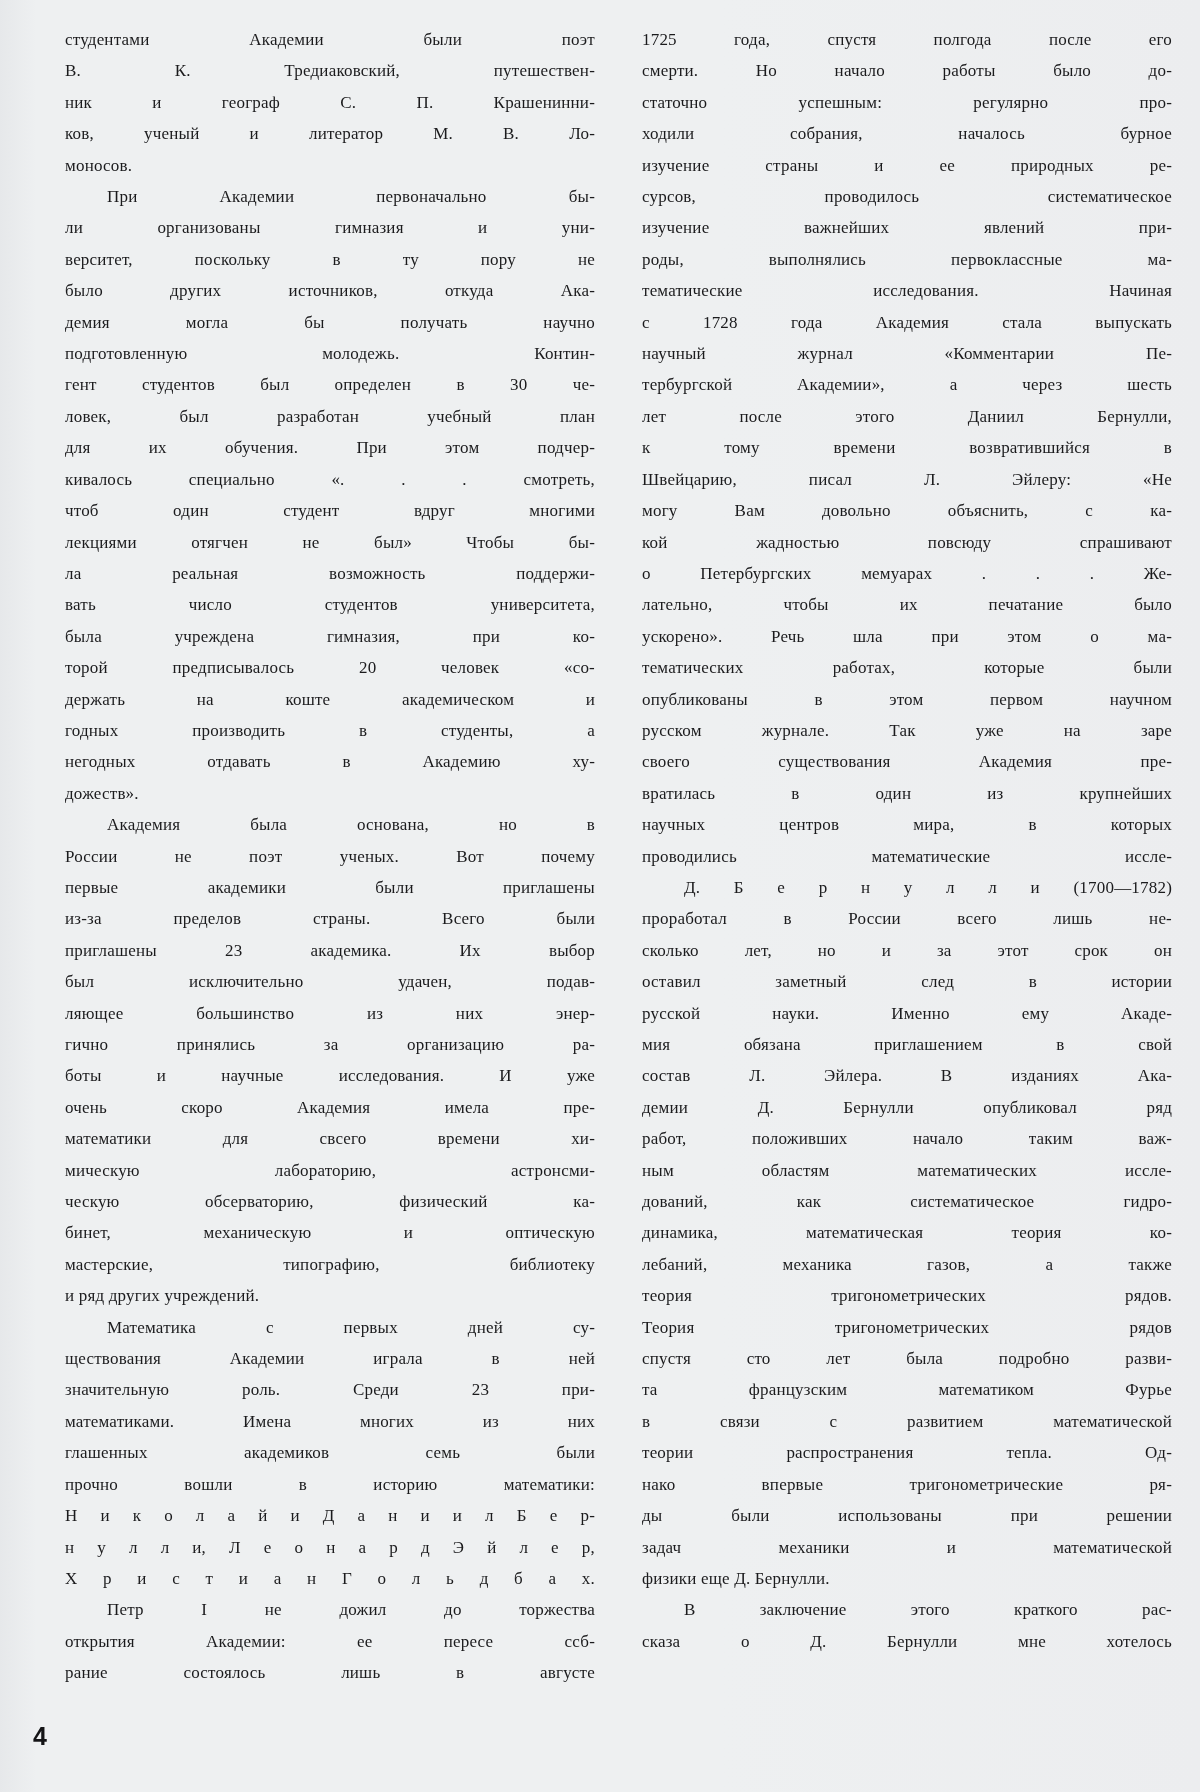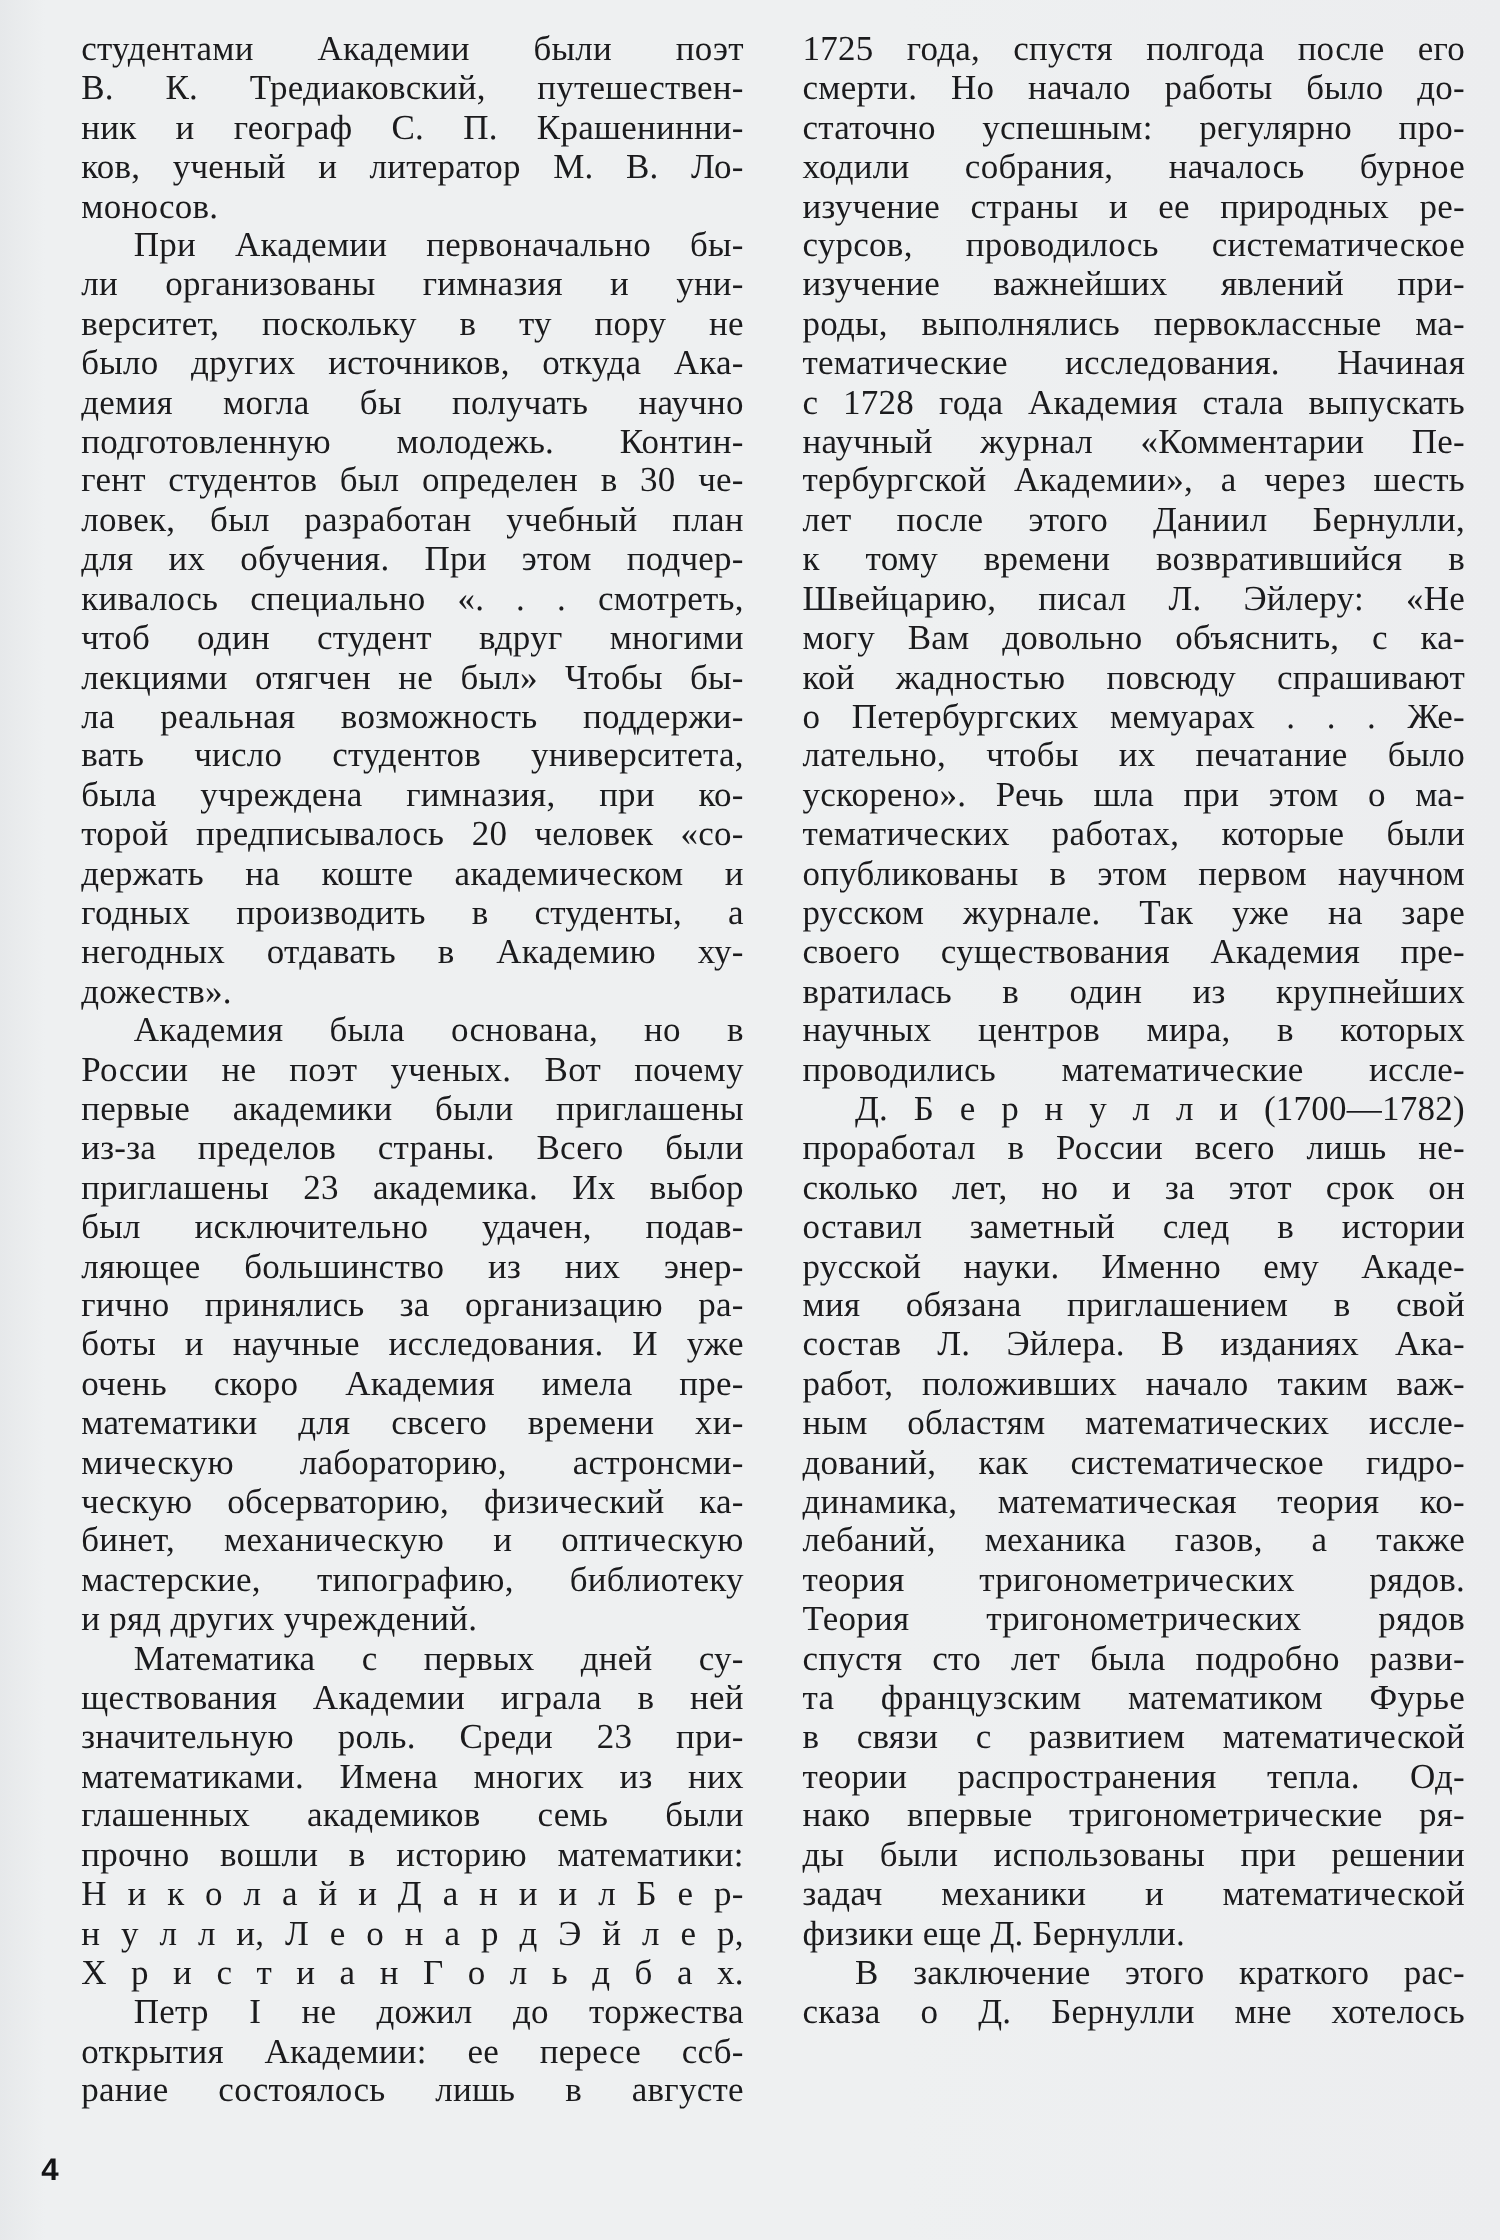--- a/index.html
+++ b/index.html
@@ -17,21 +17,21 @@
   }
   .columns {
     position: absolute;
     top: 24px;
     left: 65px;
     display: flex;
     gap: 47px;
   }
   .col {
     width: 530px;
-    font-size: 28px;
+    font-size: 17px;
     line-height: 31.4px;
   }
   .line {
     text-align: justify;
     text-align-last: justify;
     -moz-text-align-last: justify;
     white-space: normal;
     letter-spacing: 0.2px;
   }
   .line.indent {
@@ -139,20 +139,21 @@
         <div class="line">вратилась в один из крупнейших</div>
         <div class="line">научных центров мира, в которых</div>
         <div class="line">проводились математические иссле-</div>
         <div class="line indent">Д. Б е р н у л л и (1700—1782)</div>
         <div class="line">проработал в России всего лишь не-</div>
         <div class="line">сколько лет, но и за этот срок он</div>
         <div class="line">оставил заметный след в истории</div>
         <div class="line">русской науки. Именно ему Акаде-</div>
         <div class="line">мия обязана приглашением в свой</div>
         <div class="line">состав Л. Эйлера. В изданиях Ака-</div>
+        <div class="line">демии Д. Бернулли опубликовал ряд</div>
         <div class="line">работ, положивших начало таким важ-</div>
         <div class="line">ным областям математических иссле-</div>
         <div class="line">дований, как систематическое гидро-</div>
         <div class="line">динамика, математическая теория ко-</div>
         <div class="line">лебаний, механика газов, а также</div>
         <div class="line">теория тригонометрических рядов.</div>
         <div class="line">Теория тригонометрических рядов</div>
         <div class="line">спустя сто лет была подробно разви-</div>
         <div class="line">та французским математиком Фурье</div>
         <div class="line">в связи с развитием математической</div>

